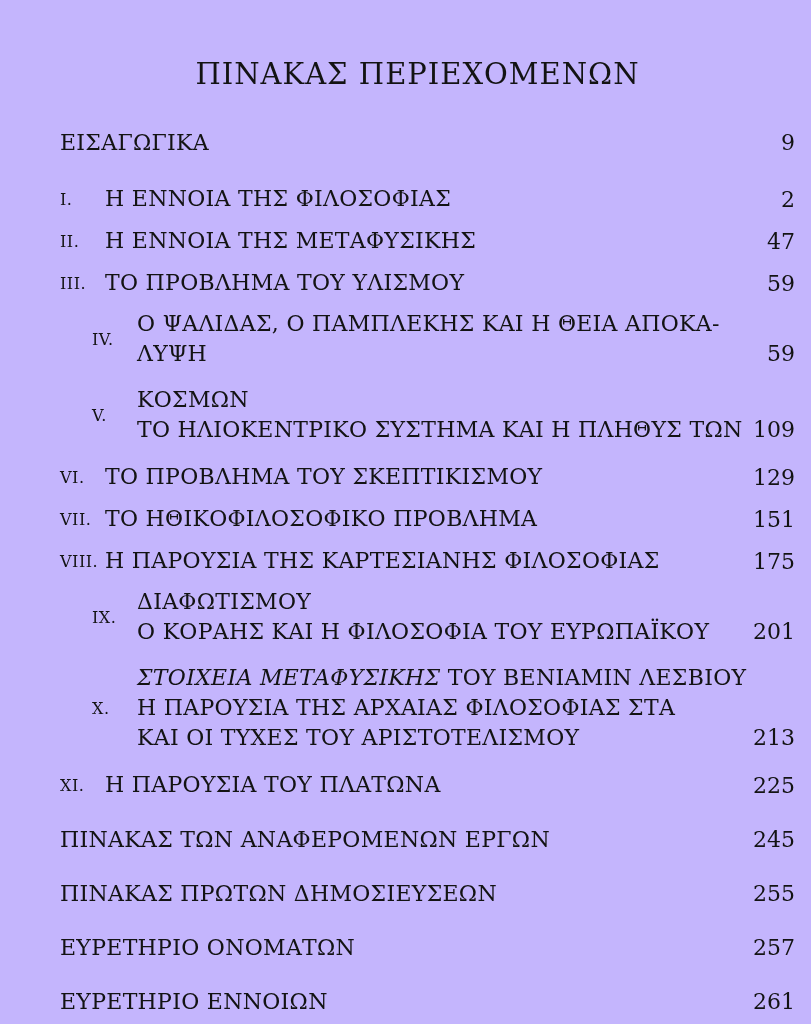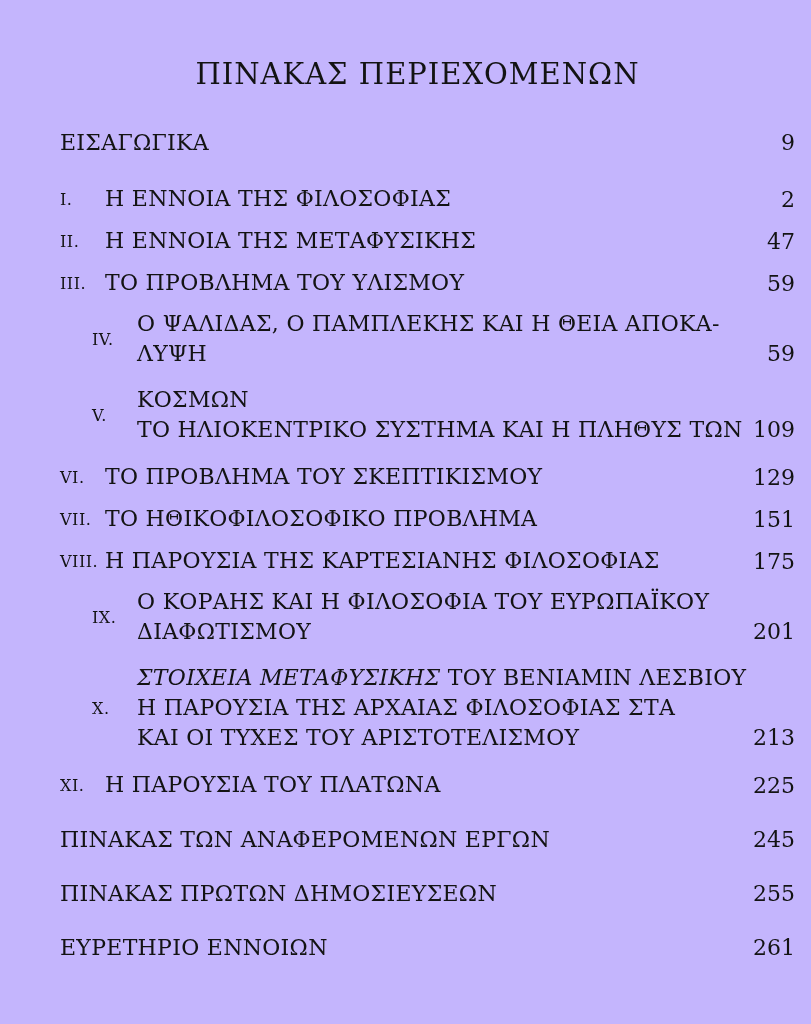--- a/index.html
+++ b/index.html
@@ -132,22 +132,22 @@
       <div class="row chapter">
         <div class="num">VIII.</div>
         <div class="lines">
           <div class="line"><span class="seg">Η ΠΑΡΟΥΣΙΑ ΤΗΣ ΚΑΡΤΕΣΙΑΝΗΣ ΦΙΛΟΣΟΦΙΑΣ</span></div>
         </div>
         <div class="pg">175</div>
       </div>
       <div class="row chapter multi">
         <div class="num">IX.</div>
         <div class="lines">
+          <div class="line"><span class="seg">ΔΙΑΦΩΤΙΣΜΟΥ</span></div>
           <div class="line"><span class="seg">Ο ΚΟΡΑΗΣ ΚΑΙ Η ΦΙΛΟΣΟΦΙΑ ΤΟΥ ΕΥΡΩΠΑΪΚΟΥ</span></div>
-          <div class="line"><span class="seg">ΔΙΑΦΩΤΙΣΜΟΥ</span></div>
         </div>
         <div class="pg">201</div>
       </div>
       <div class="row chapter multi">
         <div class="num">X.</div>
         <div class="lines">
           <div class="line"><span class="seg it">ΣΤΟΙΧΕΙΑ ΜΕΤΑΦΥΣΙΚΗΣ</span><span class="seg"> ΤΟΥ ΒΕΝΙΑΜΙΝ ΛΕΣΒΙΟΥ</span></div>
           <div class="line"><span class="seg">Η ΠΑΡΟΥΣΙΑ ΤΗΣ ΑΡΧΑΙΑΣ ΦΙΛΟΣΟΦΙΑΣ ΣΤΑ</span></div>
           <div class="line"><span class="seg">ΚΑΙ ΟΙ ΤΥΧΕΣ ΤΟΥ ΑΡΙΣΤΟΤΕΛΙΣΜΟΥ</span></div>
         </div>
@@ -167,18 +167,24 @@
         <div class="pg">245</div>
       </div>
       <div class="row back no-num">
         <div class="lines">
           <div class="line"><span class="seg">ΠΙΝΑΚΑΣ ΠΡΩΤΩΝ ΔΗΜΟΣΙΕΥΣΕΩΝ</span></div>
         </div>
         <div class="pg">255</div>
       </div>
       <div class="row back no-num">
         <div class="lines">
+          <div class="line"><span class="seg">ΕΥΡΕΤΗΡΙΟ ΟΝΟΜΑΤΩΝ</span></div>
+        </div>
+        <div class="pg">257</div>
+      </div>
+      <div class="row back no-num">
+        <div class="lines">
           <div class="line"><span class="seg">ΕΥΡΕΤΗΡΙΟ ΕΝΝΟΙΩΝ</span></div>
         </div>
         <div class="pg">261</div>
       </div>
     </div>
 </div>
 
 </body></html>

